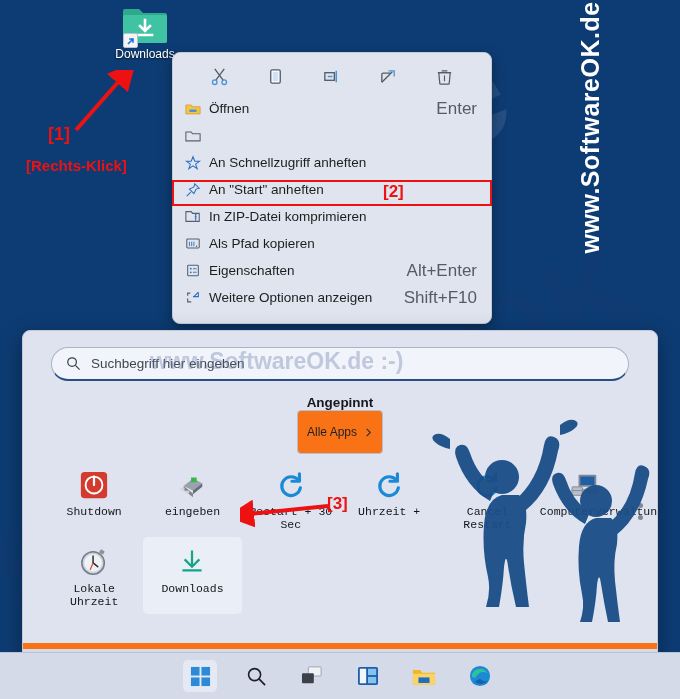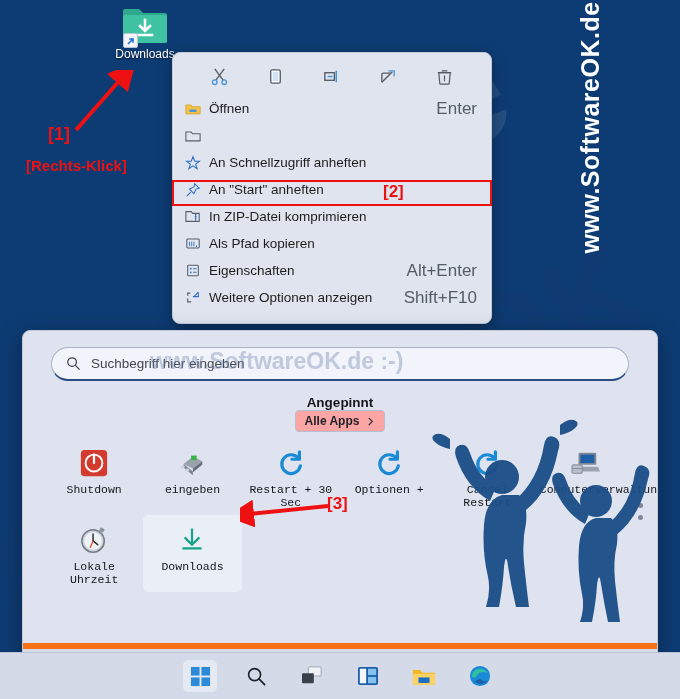--- a/index.html
+++ b/index.html
@@ -189,28 +189,27 @@
   .pin-head-row {
     display: flex;
     align-items: center;
     justify-content: space-between;
     margin: 14px 28px 0 28px;
     flex-direction: column;
   }
   .pin-title { font-size: 13.5px; font-weight: bold; color: #16181c; }
   .allapps {
     display: flex; align-items: center; gap: 7px;
-    background: #fca5a5;
+    background: #f97316;
     border: 1px solid #b6bfd0;
     border-radius: 4px;
-    padding: 3px 9px;
+    padding: 14px 9px;
     font-size: 12px;
     color: #1d2026;
     cursor: pointer;
-    font-weight: bold;
   }
   .tiles {
     margin: 6px 22px 0 22px;
     display: grid;
     grid-template-columns: repeat(6, 1fr);
     row-gap: 0px;
     font-family: Liberation Mono, monospace;
   }
   .tile {
     display: flex;
@@ -497,21 +496,21 @@
         <span class="t-lbl">Restart + 30 Sec</span>
       </div>
 
       <div class="tile">
         <span class="t-ico">
           <svg width="30" height="30" viewBox="0 0 32 32">
             <path d="M24 11 a10 10 0 1 0 2 8" fill="none" stroke="#1b8ad6" stroke-width="3.4" stroke-linecap="round"></path>
             <path d="M25 4 v8 h-8" fill="none" stroke="#1b8ad6" stroke-width="3.4" stroke-linecap="round" stroke-linejoin="round"></path>
           </svg>
         </span>
-        <span class="t-lbl">Optionen +</span>
+        <span class="t-lbl">Uhrzeit +</span>
       </div>
 
       <div class="tile">
         <span class="t-ico">
           <svg width="30" height="30" viewBox="0 0 32 32">
             <path d="M24 11 a10 10 0 1 0 2 8" fill="none" stroke="#1b8ad6" stroke-width="3.4" stroke-linecap="round"></path>
             <path d="M25 4 v8 h-8" fill="none" stroke="#1b8ad6" stroke-width="3.4" stroke-linecap="round" stroke-linejoin="round"></path>
           </svg>
         </span>
         <span class="t-lbl">Cancel Restart</span>

